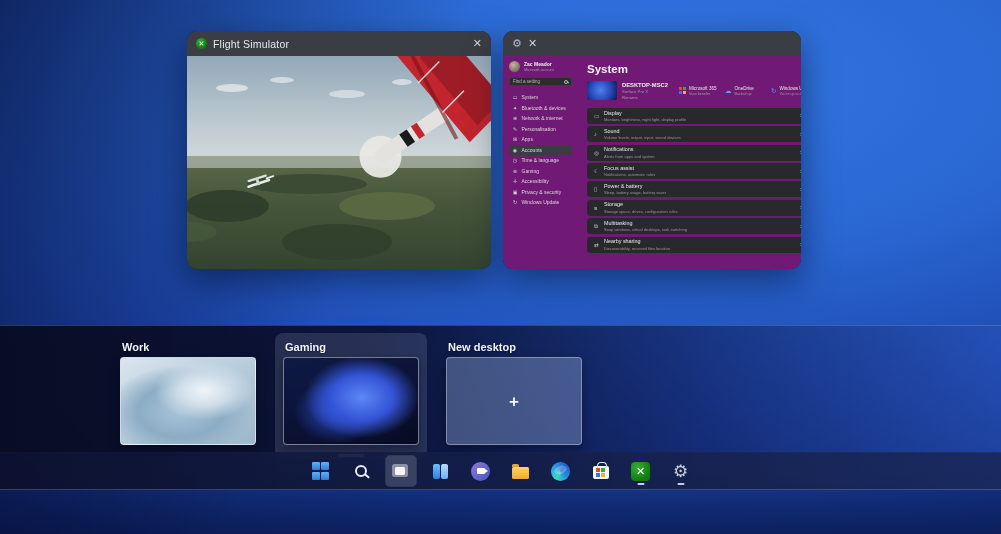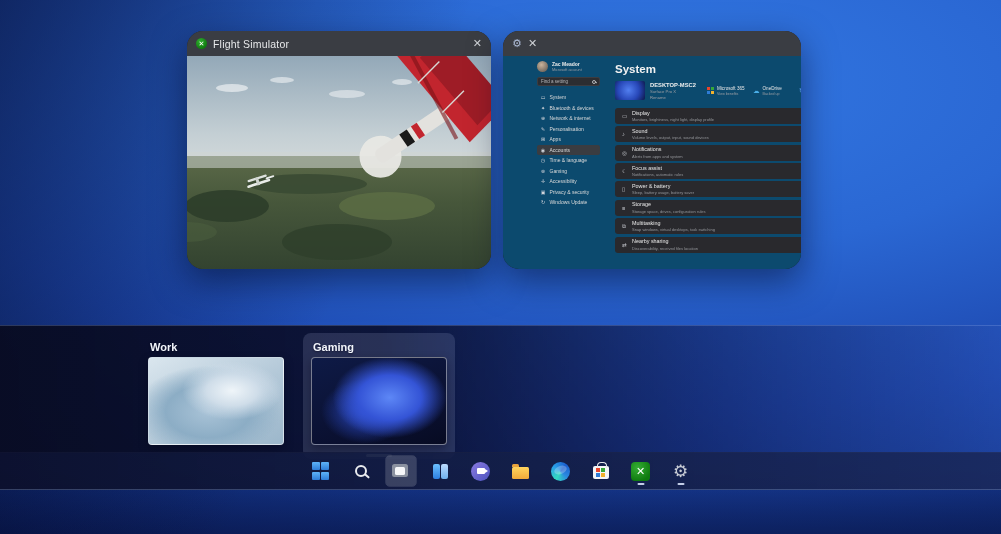--- a/index.html
+++ b/index.html
@@ -8,34 +8,34 @@
 
   .stage{
     position:relative; width:1001px; height:534px; overflow:hidden;
     background:
       linear-gradient(115deg, rgba(3,8,34,.55) 0%, rgba(3,8,34,0) 38%),
       linear-gradient(180deg, rgba(0,0,0,0) 0%, rgba(0,0,0,0) 88%, rgba(6,14,56,.45) 100%),
       radial-gradient(130% 105% at 66% 16%, #3277e2 0%, #2a67d3 30%, #1d47ae 58%, #12307f 80%, #0b1d5c 100%);
   }
 
   
-  .win{ position:absolute; top:31px; border-radius:16px; overflow:hidden;
+  .win{ position:absolute; top:31px; border-radius:10px; overflow:hidden;
         box-shadow:0 12px 34px rgba(2,6,30,.5); background:#1f2023;}
   .win-fs{ left:187px; width:304px; height:238px; }
   .win-set{ left:503px; width:298px; height:238px; }
   .titlebar{ height:25px; background:#3a3d43; display:flex; align-items:center;
              padding:0 9px; gap:6px; }
   .tb-title{ font-size:10.5px; color:#e7e8ea; flex:1; letter-spacing:.2px;}
   .tb-close{ font-size:11px; color:#cfd2d6; cursor:default; line-height:1;}
   .xbox-dot{ width:11px; height:11px; border-radius:50%; background:radial-gradient(circle at 35% 30%, #2fae2f, #0e7a0e 75%); position:relative; flex:0 0 auto;}
   .xbox-dot::before{ content:"✕"; position:absolute; inset:0; color:#fff; font-size:7px; line-height:11px; text-align:center; }
   .gear-glyph{ font-size:11px; color:#aebdd8; line-height:1; }
 
   
-  .set-body{ display:flex; height:213px; background:#0c4a6e; color:#dcdcdc;padding-left:28px;}
+  .set-body{ display:flex; height:213px; background:#701a75; color:#dcdcdc;}
   .set-side{ width:74px; padding:5px 5px 0 6px; flex:0 0 auto;}
   .user{ display:flex; gap:4px; align-items:center; margin-bottom:5px;}
   .avatar{ width:11px; height:11px; border-radius:50%;
            background:radial-gradient(circle at 40% 35%, #cbb49c, #6e645a 80%); flex:0 0 auto;}
   .user-name{ font-size:5px; font-weight:bold; color:#ececec; line-height:1.3;}
   .user-sub{ font-size:3.8px; color:#9a9da3; line-height:1.2;}
   .find{ height:9px; background:#2c2d31; border:0.5px solid #3b3c41; border-radius:2px;
          display:flex; align-items:center; padding:0 3px; margin-bottom:6px;}
   .find-text{ font-size:4.5px; color:#b4b6ba; flex:1;}
   .mini-mag{ width:4px; height:4px; border:0.8px solid #b4b6ba; border-radius:50%; position:relative; flex:0 0 auto;}
@@ -74,21 +74,21 @@
   .sr-ch{ font-size:7px; color:#8b8d92;}
 
   
   .fs-scene{ width:304px; height:213px; display:block;}
 
   
   .tv-strip{ position:absolute; left:0; top:325px; width:1001px; height:128px;
     background:linear-gradient(90deg, rgba(8,11,33,.94) 0%, rgba(10,14,44,.9) 38%, rgba(17,32,92,.62) 70%, rgba(42,82,180,.38) 100%);
     border-top:1px solid rgba(140,170,235,.28);
     border-bottom:1px solid rgba(150,180,240,.3);}
-  .tv-row{ position:absolute; left:120px; top:7px; display:flex; gap:19px; align-items:flex-start;margin-left:28px;}
+  .tv-row{ position:absolute; left:120px; top:7px; display:flex; gap:19px; align-items:flex-start;}
   .desk{ margin-top:8px; }
   .desk-label{ font-size:11px; font-weight:bold; color:#f2f5fb; margin:0 0 4px 2px;
                text-shadow:0 1px 2px rgba(0,0,20,.5);}
   .desk-thumb{ width:136px; height:88px; border-radius:4px; border:1px solid rgba(255,255,255,.45);
                box-shadow:0 4px 10px rgba(0,0,20,.35);}
   .desk-sel{ margin-top:0; position:relative; background:rgba(185,200,235,.16);
              border-radius:8px; padding:8px 8px 14px 8px; }
   .sel-pill{ position:absolute; left:50%; bottom:2px; transform:translateX(-50%);
              width:26px; height:3.5px; border-radius:2px; background:#a9c7f2;}
   .thumb-work{ background:
@@ -390,20 +390,26 @@
     <div class="tv-row">
       <div class="desk">
         <div class="desk-label">Work</div>
         <div class="desk-thumb thumb-work"></div>
       </div>
       <div class="desk desk-sel">
         <div class="desk-label">Gaming</div>
         <div class="desk-thumb thumb-gaming"></div>
         <div class="sel-pill"></div>
       </div>
+      <div class="desk">
+        <div class="desk-label">New desktop</div>
+        <div class="desk-thumb thumb-new">
+          <span class="plus-glyph">+</span>
+        </div>
+      </div>
     </div>
   </div>
 
   <div class="taskbar">
     <div class="tb-row">
       <div class="tb-btn">
         <span class="ic-start">
             <i></i>
             <i></i>
             <i></i>

